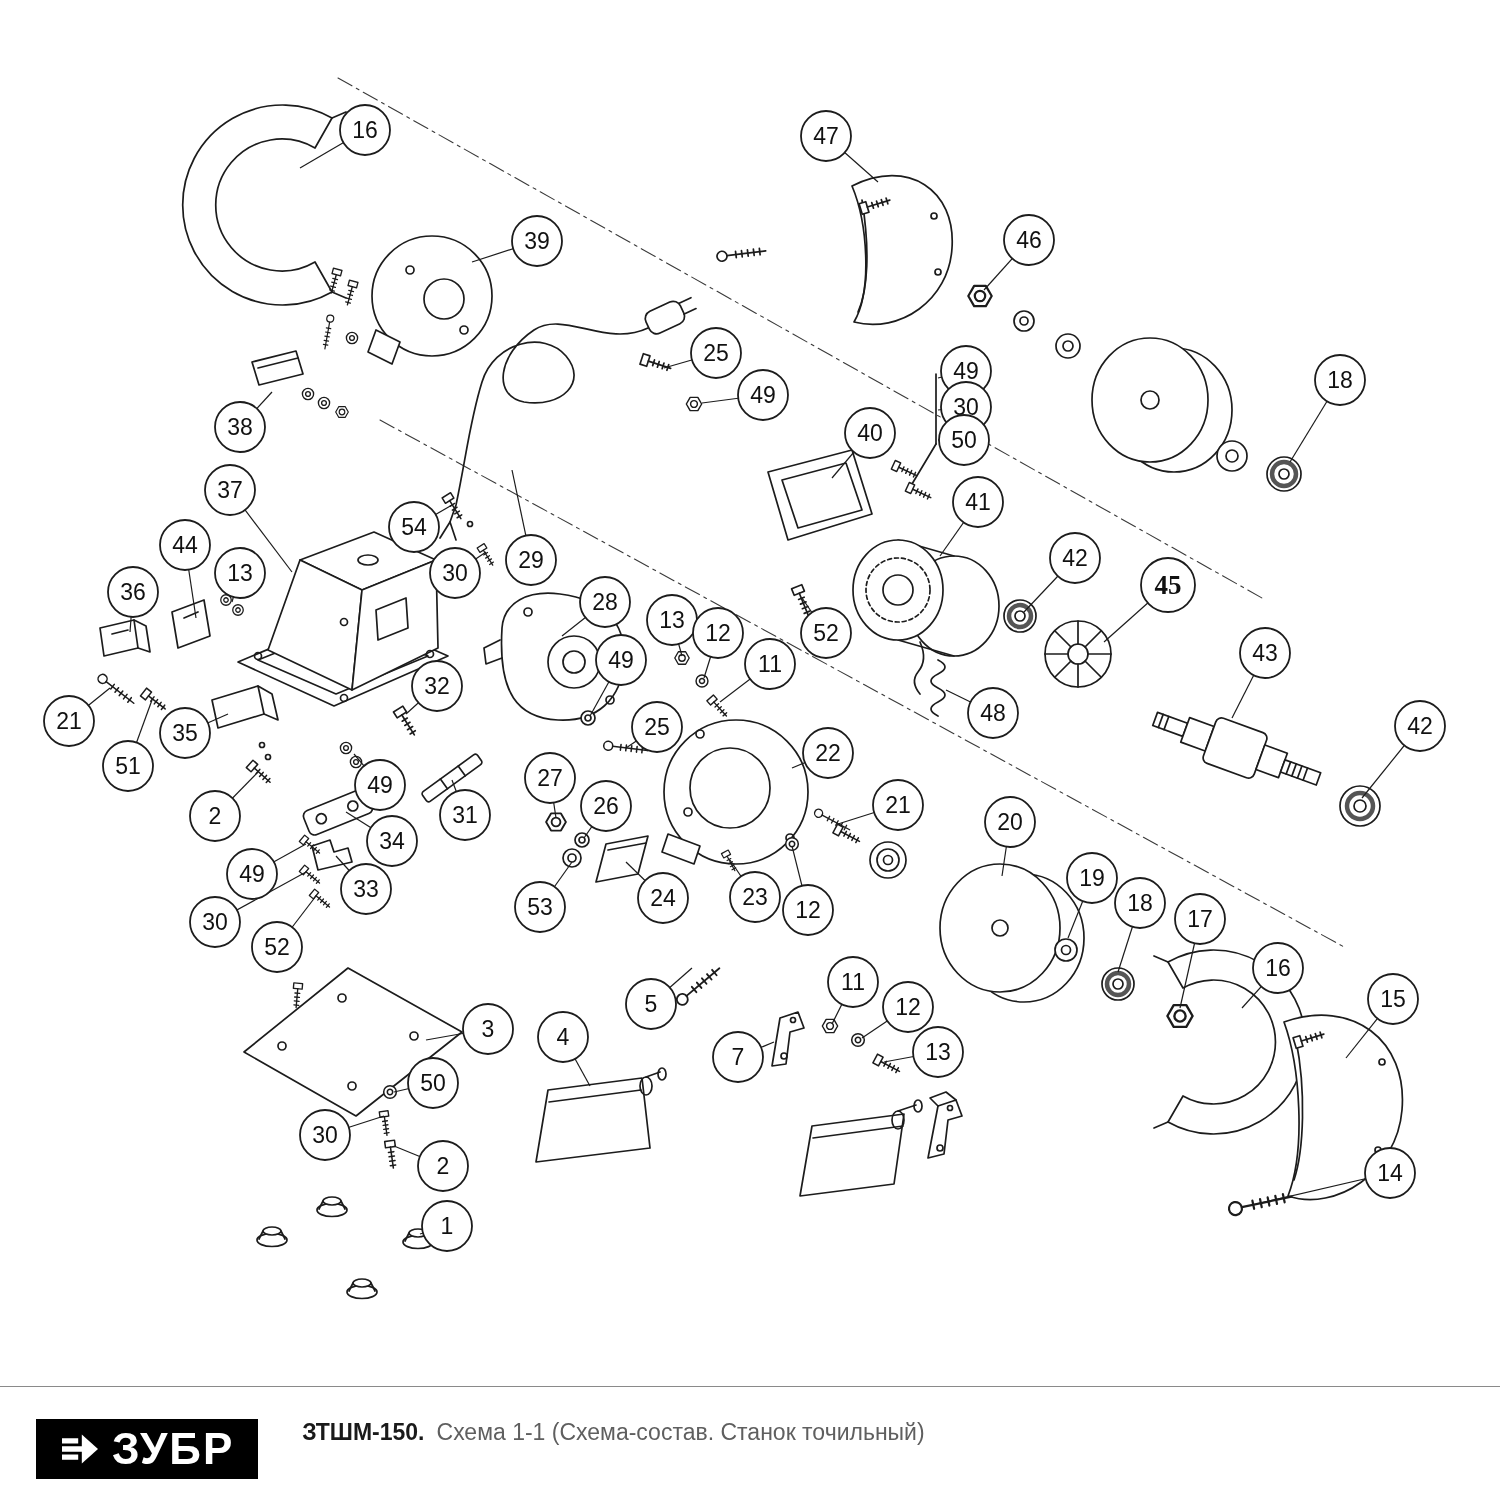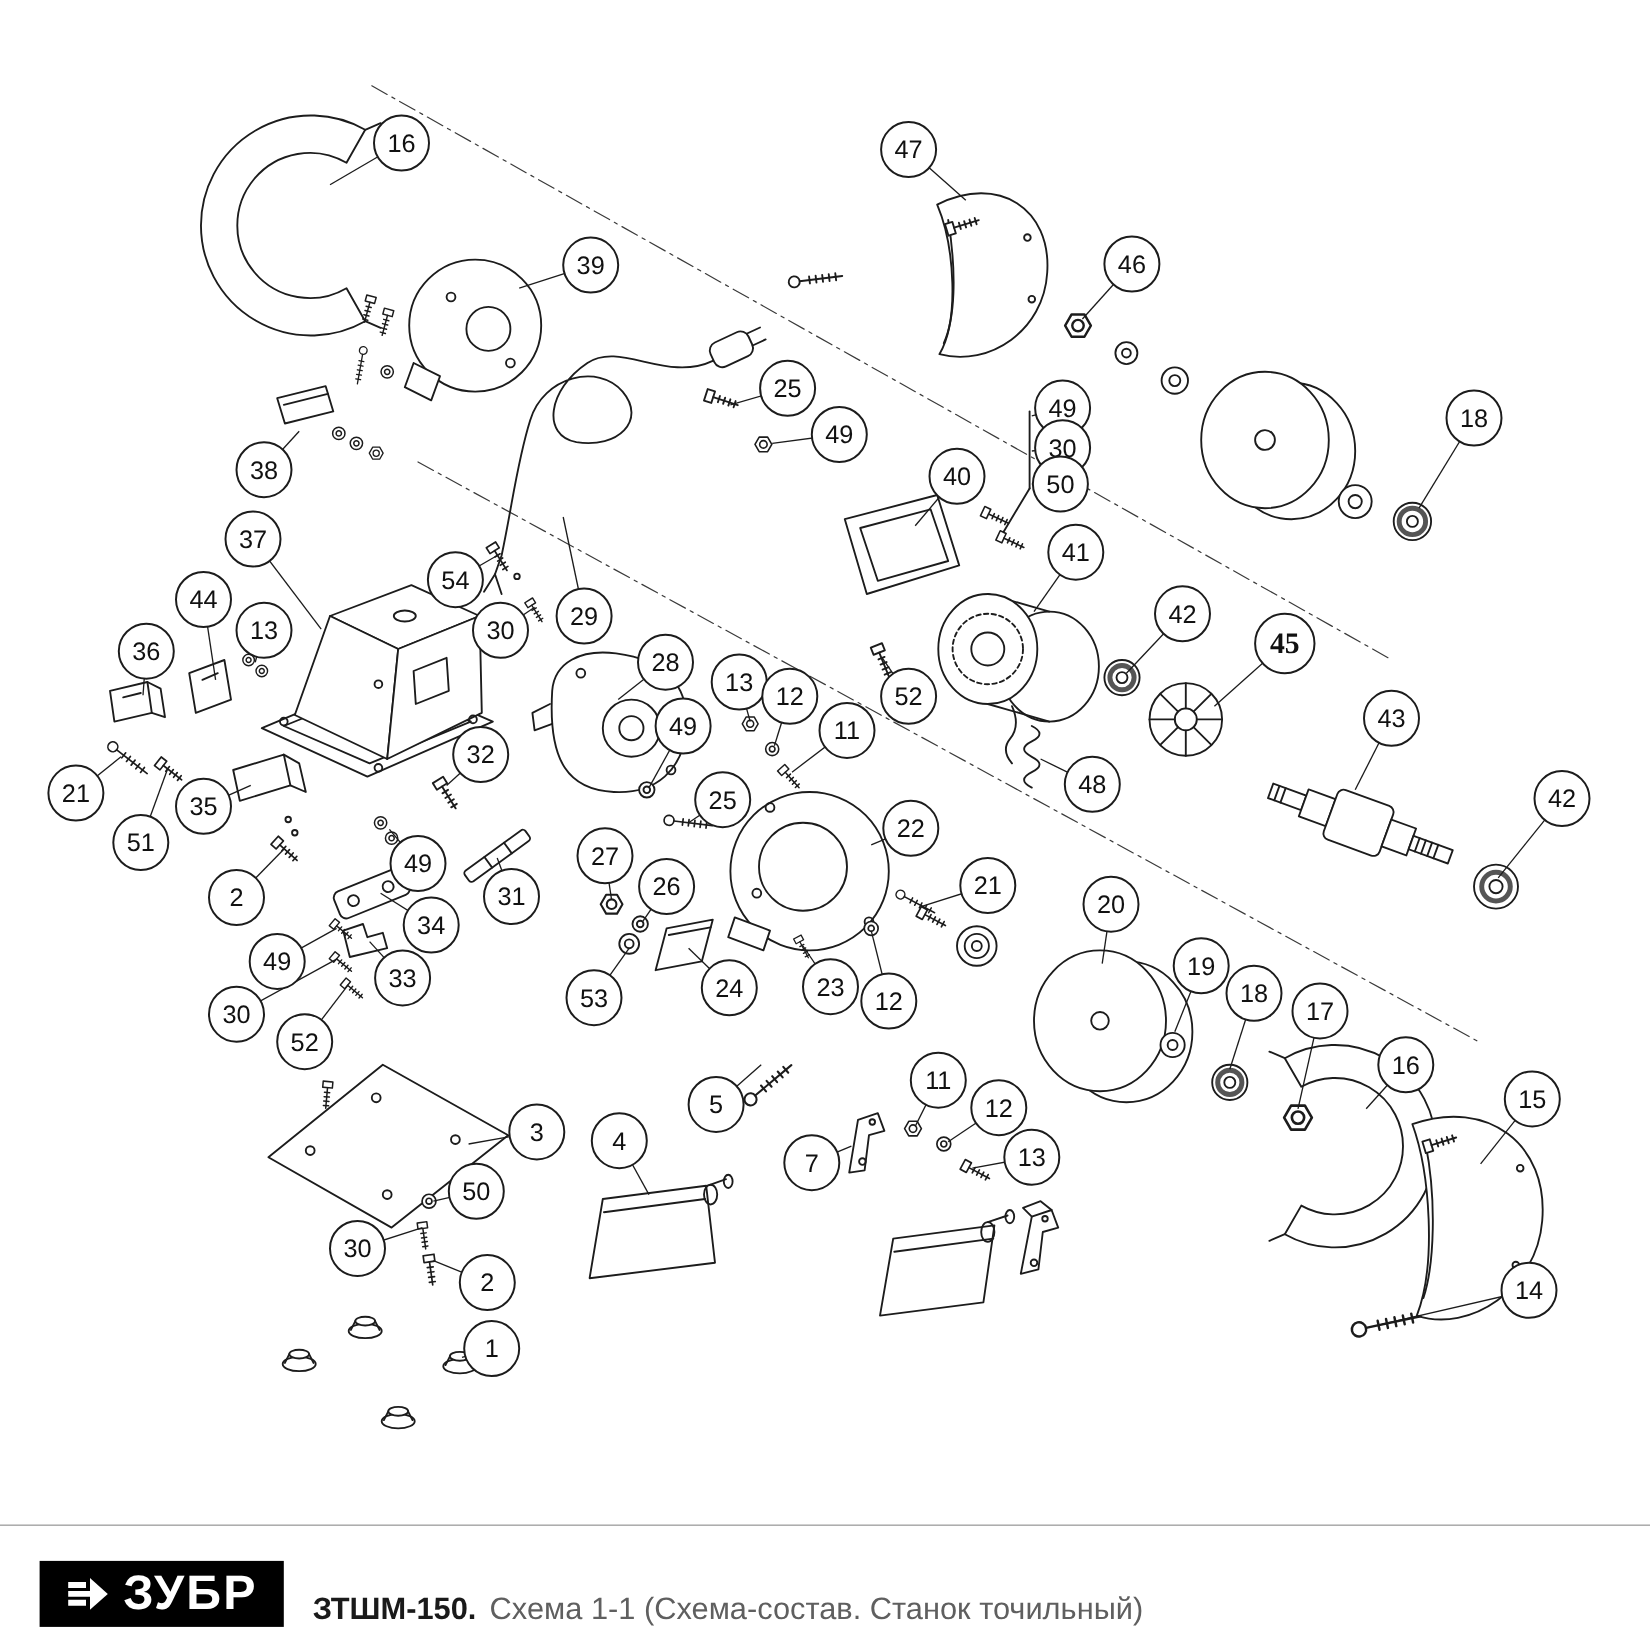--- a/index.html
+++ b/index.html
@@ -13,28 +13,28 @@
   .parts .w { fill:#ffffff; }
   .parts .axis { stroke:#3a3a3a; stroke-width:1.1; stroke-dasharray:16 5 3 5; }
   .parts .thick { stroke-width:4.5; stroke:#555; }
   .parts .dash { stroke-dasharray:4 3; }
   #balloon-layer .leader { stroke:#1c1c1c; stroke-width:1.2; }
   #balloon-layer circle { fill:#ffffff; stroke:#1c1c1c; stroke-width:1.8; }
   #balloon-layer text { font:23px "Liberation Sans", sans-serif; fill:#111; text-anchor:middle; dominant-baseline:central; }
   #balloon-layer .bold text { font-weight:700; font-size:27px; font-family:"Liberation Serif", serif; }
   .footer { position:absolute; left:0; top:1386px; width:1500px; }
   .footer-rule { border-top:1px solid #8a8a8a; width:1500px; height:0; }
-  .footer-row { display:flex; align-items:flex-end; gap:26px; padding:32px 0 0 36px; }
+  .footer-row { display:flex; align-items:flex-start; gap:44px; padding:32px 0 0 36px; }
   .brand-badge {
     background:#000; color:#fff; height:60px; padding:0 24px;
     display:flex; align-items:center; gap:12px;
     font-weight:700; font-size:44px; letter-spacing:2px;
   }
   .brand-arrow { width:40px; height:36px; }
-  .footer-title { font-size:28px; color:#1a1a1a; white-space:nowrap; }
+  .footer-title { font-size:23px; color:#1a1a1a; white-space:nowrap; }
   .model { font-weight:700; color:#1a1a1a; }
   .subtitle { color:#5f5f5f; font-weight:400; margin-left:12px; }
 </style>
 </head>
 <body>
 
 <div class="page">
   <div class="diagram">
 
     <svg class="parts" width="1500" height="1390" viewBox="0 0 1500 1390">

